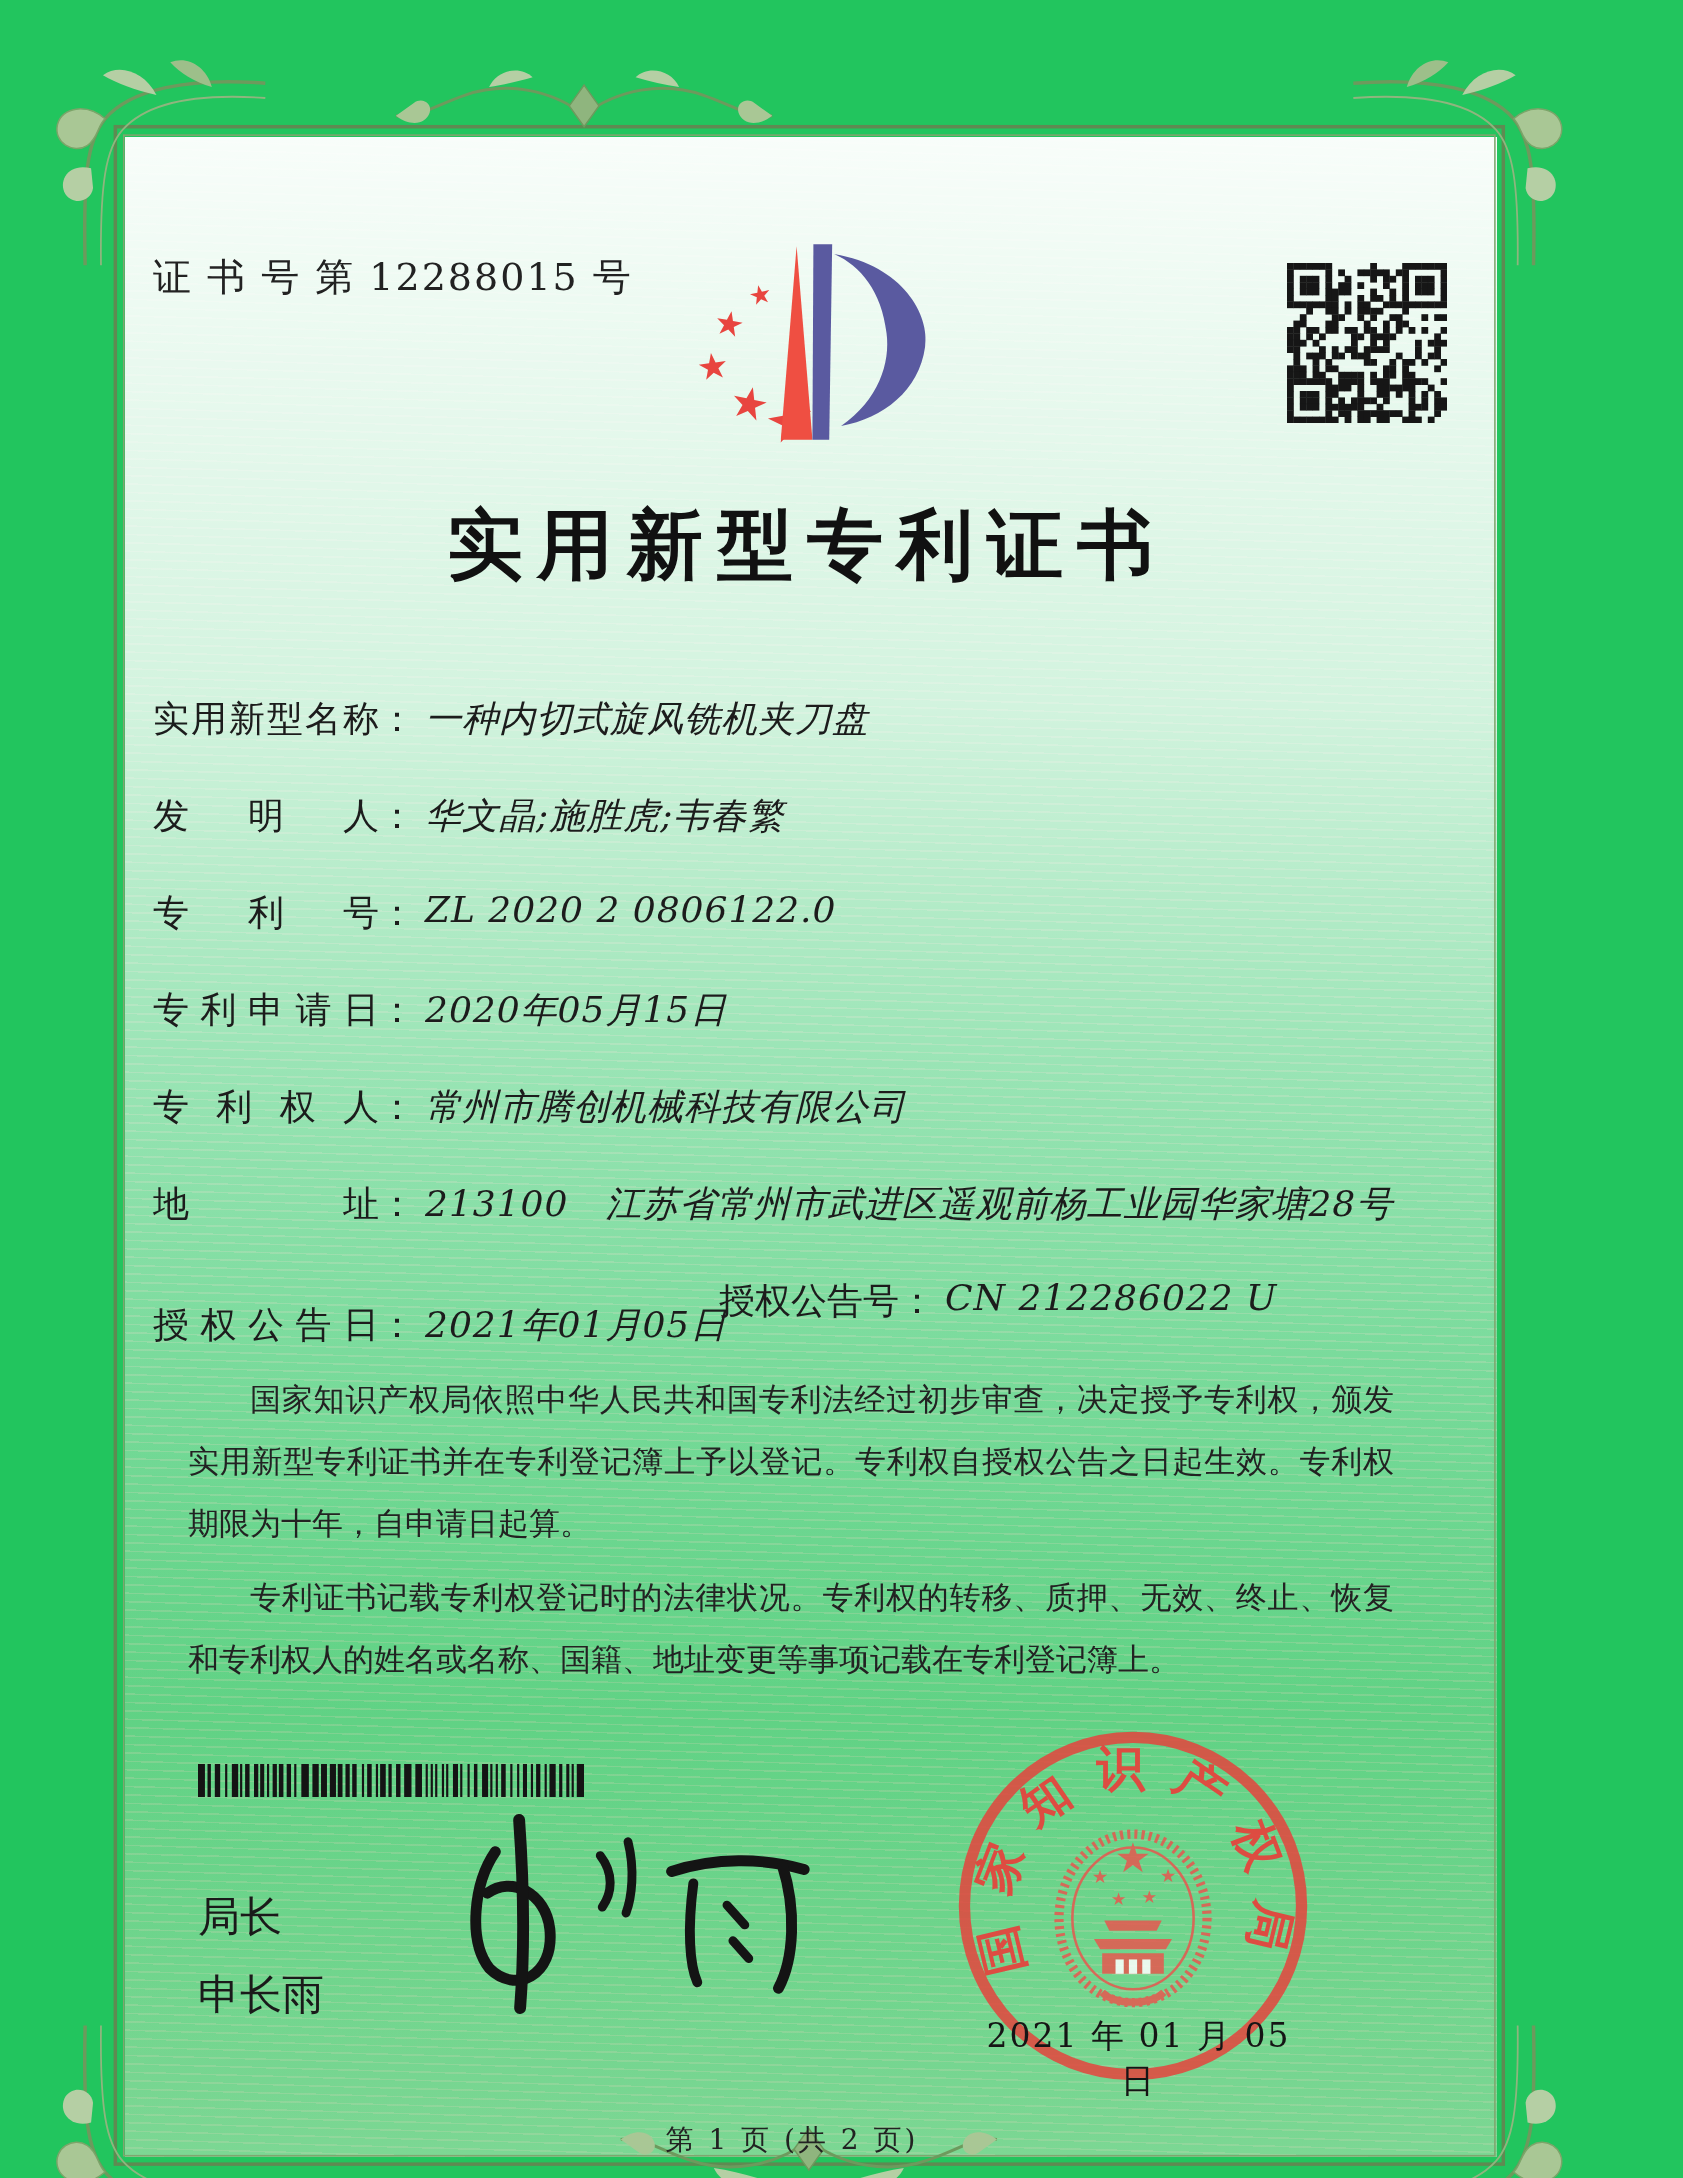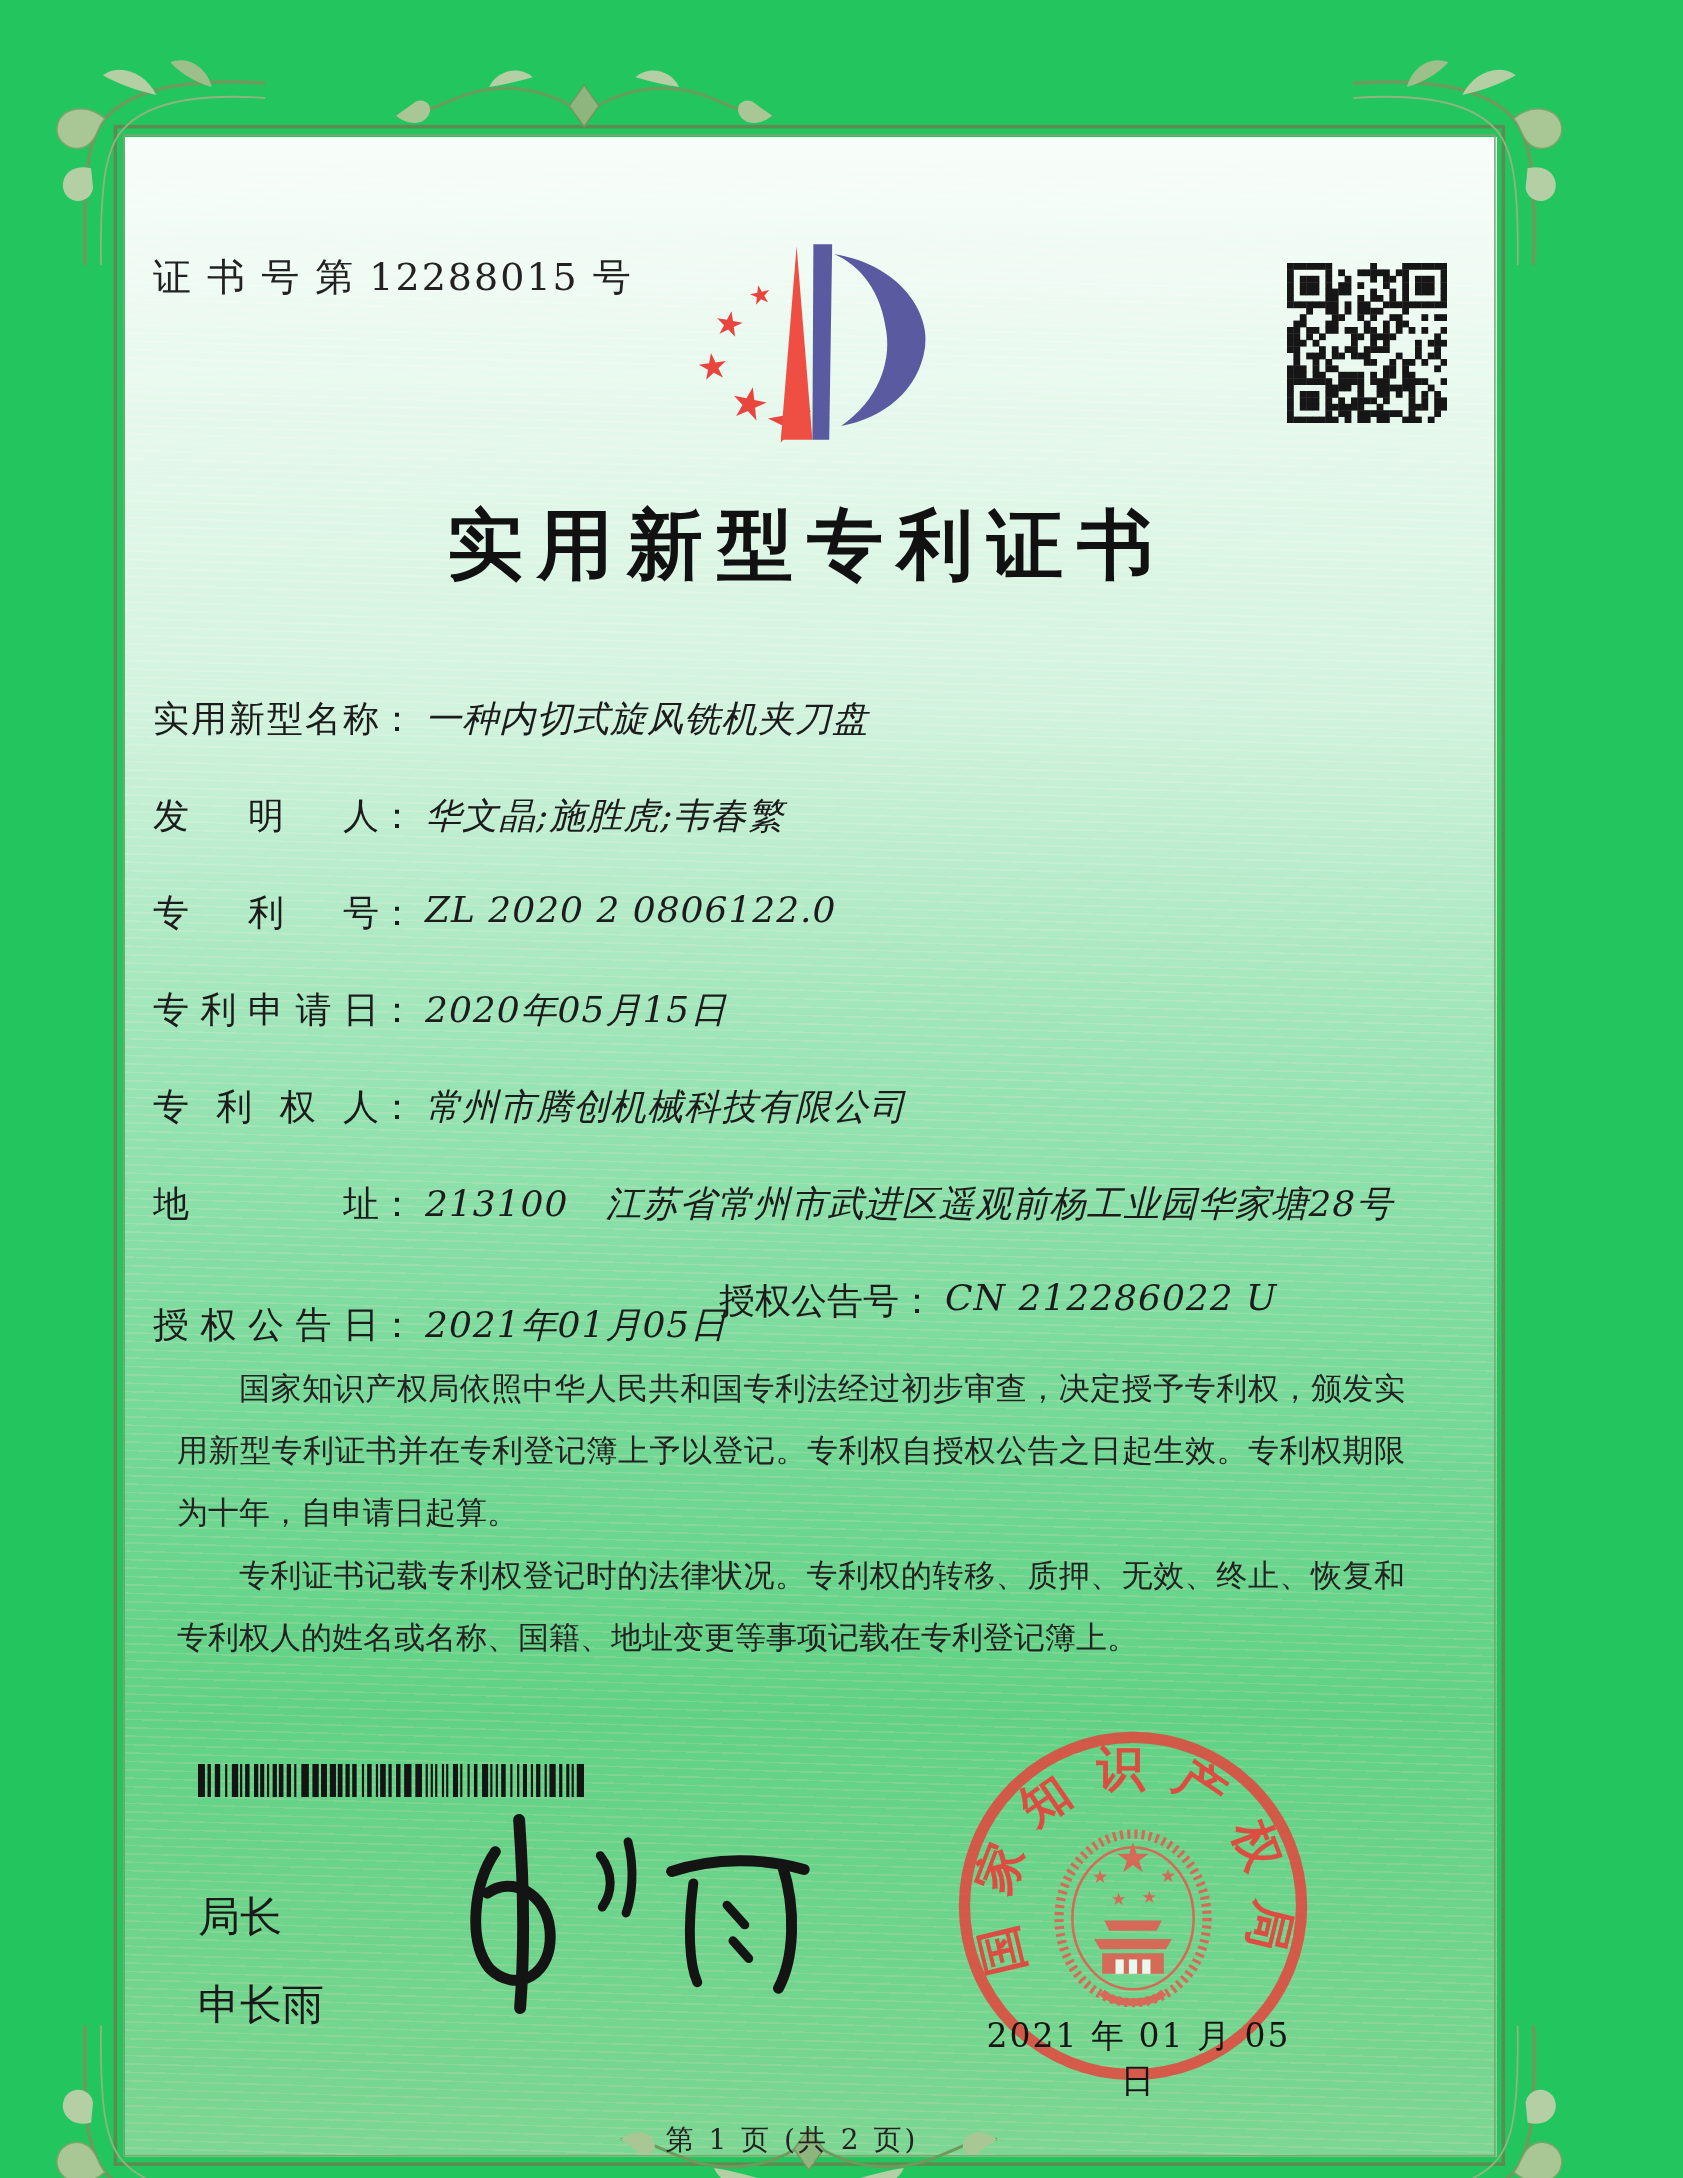--- a/index.html
+++ b/index.html
@@ -24,26 +24,26 @@
   .frow{display:flex;align-items:flex-start;height:97px;font-size:36px;}
   .frow.grant{position:relative;align-items:center;}
   .flabel{display:inline-block;width:226px;text-align:justify;text-align-last:justify;}
   .flabel.auto{width:auto;text-align:left;text-align-last:auto;}
   .colon{margin-right:10px;}
   .fvalue{letter-spacing:1px;font-style:italic;}
   .grant2{position:absolute;left:566px;top:0;display:flex;}
 
   .body-text{position:absolute;left:176px;top:1356px;width:1230px;font-size:31px;
              line-height:62px;text-align:justify;color:#222;}
-  .body-text p{margin:1px;text-indent:2em;}
+  .body-text p{margin:12px;text-indent:2em;}
 
   .barcode{position:absolute;left:198px;top:1764px;width:386px;height:33px;}
   .director{position:absolute;left:198px;top:1889px;font-family:"DejaVu Sans","Liberation Sans",sans-serif;
             font-size:42px;color:#1a1a1a;}
-  .director .name{margin-top:32px;}
+  .director .name{margin-top:22px;}
   .signature{position:absolute;left:434px;top:1814px;width:388px;height:203px;}
 
   .seal{position:absolute;left:948px;top:1721px;width:370px;height:370px;mix-blend-mode:multiply;opacity:.96;}
   .seal-date{position:absolute;left:975px;top:2014px;width:327px;text-align:center;
              font-size:33px;letter-spacing:2px;color:#151515;}
   .footer{position:absolute;left:99px;top:2121px;width:1386px;text-align:center;
           font-size:28px;letter-spacing:3px;color:#222;}
 </style>
 </head>
 <body>

